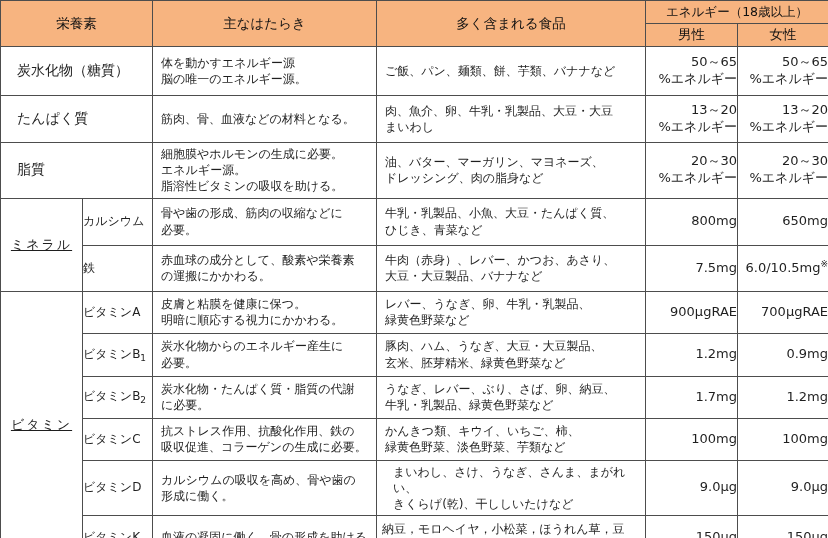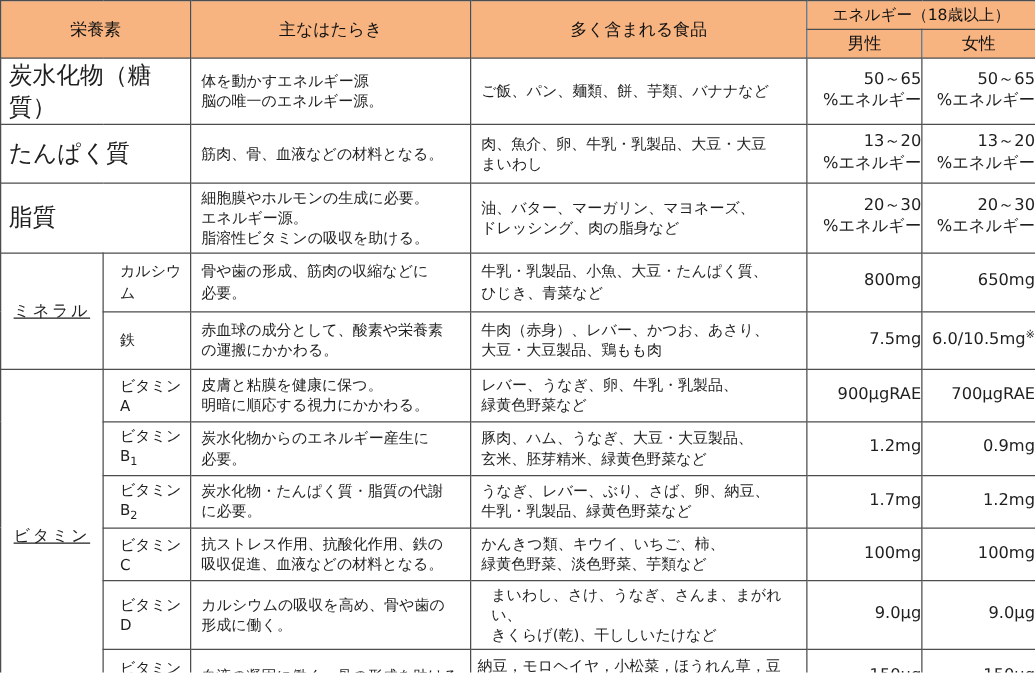--- a/index.html
+++ b/index.html
@@ -15,23 +15,23 @@
   td,th{
     border:1px solid var(--border,#4d4d4d);
     vertical-align:middle;padding:0;font-weight:normal;
     overflow:hidden;
   }
   .hdr{
     background:var(--header-bg,#f7b480);
     text-align:center;font-size:13.5px;color:#111;
   }
   .hdr-small{font-size:12.5px;}
-  .nutrient{font-size:19px;text-align:left;padding-left:6px;}
+  .nutrient{font-size:14px;text-align:left;padding-left:16px;}
   .group{font-size:13px;text-align:center;letter-spacing:2px;text-decoration:underline;}
-  .sub{font-size:12px;text-align:left;padding-left:13px;}
+  .sub{font-size:12px;text-align:left;padding-left:0;}
   .sub sub{font-size:9px;}
   .txt{
     font-size:12px;text-align:left;padding:3px 8px;
     line-height:1.35;white-space:pre-line;
   }
   .val{
     font-size:13px;text-align:right;line-height:1.3;
     white-space:pre-line;
   }
   .val sup{font-size:9px;}
@@ -105,21 +105,21 @@
 ひじき、青菜など</td>
     <td class="val">800mg</td>
     <td class="val">650mg</td>
   </tr>
 
   <tr style="height:46px">
     <td class="sub">鉄</td>
     <td class="txt">赤血球の成分として、酸素や栄養素
 の運搬にかかわる。</td>
     <td class="txt">牛肉（赤身）、レバー、かつお、あさり、
-大豆・大豆製品、鶏もも肉</td>
+大豆・大豆製品、バナナなど</td>
     <td class="val">7.5mg</td>
     <td class="val"><span>6.0/10.5mg</span><sup>※</sup></td>
   </tr>
 
   <tr style="height:42px">
     <td class="group" rowspan="6">ビタミン</td>
     <td class="sub">ビタミンA</td>
     <td class="txt">皮膚と粘膜を健康に保つ。
 明暗に順応する視力にかかわる。</td>
     <td class="txt">レバー、うなぎ、卵、牛乳・乳製品、
@@ -144,21 +144,21 @@
 に必要。</td>
     <td class="txt">うなぎ、レバー、ぶり、さば、卵、納豆、
 牛乳・乳製品、緑黄色野菜など</td>
     <td class="val">1.7mg</td>
     <td class="val">1.2mg</td>
   </tr>
 
   <tr style="height:42px">
     <td class="sub">ビタミンC</td>
     <td class="txt">抗ストレス作用、抗酸化作用、鉄の
-吸収促進、血液などの材料となる。</td>
+吸収促進、コラーゲンの生成に必要。</td>
     <td class="txt">かんきつ類、キウイ、いちご、柿、
 緑黄色野菜、淡色野菜、芋類など</td>
     <td class="val">100mg</td>
     <td class="val">100mg</td>
   </tr>
 
   <tr style="height:42px">
     <td class="sub">ビタミンD</td>
     <td class="txt">カルシウムの吸収を高め、骨や歯の
 形成に働く。</td>

